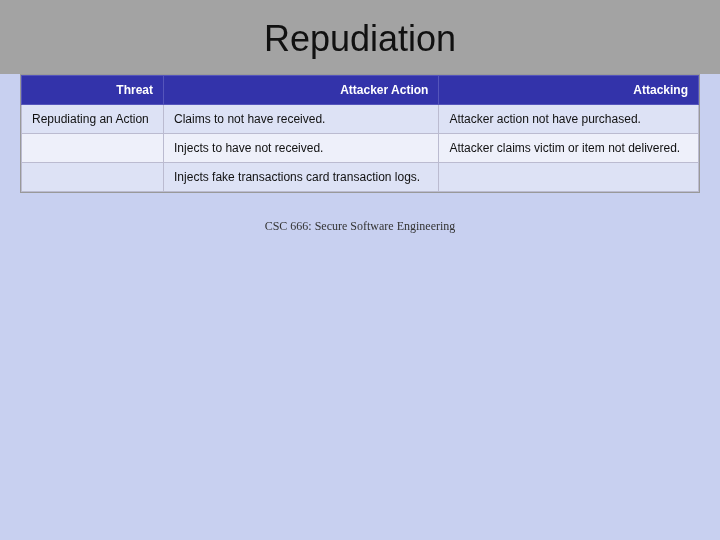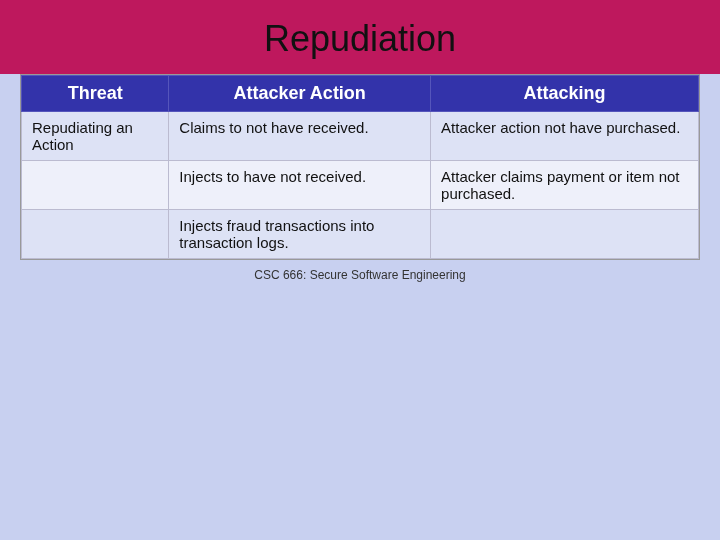--- a/index.html
+++ b/index.html
@@ -10,21 +10,21 @@
       background: #c8d0f0;
       font-family: Arial, Helvetica, sans-serif;
       font-size: 14px;
       display: flex;
       flex-direction: column;
       align-items: center;
     }
 
     .title-area {
       width: 100%;
-      background: #be185d;
+      background: #a3a3a3;
       text-align: center;
       padding: 18px 0 14px 0;
     }
 
     .title-area h1 {
       font-size: 36px;
       font-weight: normal;
       color: #111;
     }
 
@@ -39,47 +39,48 @@
       border-collapse: collapse;
     }
 
     thead tr {
       background: #3333aa;
       color: #fff;
     }
 
     thead th {
       padding: 7px 10px;
-      text-align: center;
+      text-align: right;
       font-weight: bold;
-      font-size: 18px;
+      font-size: 12px;
       border: 1px solid #5555bb;
     }
 
     tbody tr:nth-child(odd) {
       background: #dde2f5;
     }
 
     tbody tr:nth-child(even) {
       background: #eef0fa;
     }
 
     tbody td {
       padding: 7px 10px;
       vertical-align: top;
       border: 1px solid #bbbbd0;
-      font-size: 15px;
+      font-size: 12px;
       color: #111;
     }
 
     .footer {
-      margin-top: 8px;
+      margin-top: 26px;
       font-size: 12px;
       color: #333;
       text-align: center;
+      font-family: Liberation Serif, serif;
     }
   </style>
 </head>
 <body>
 
 <div class="title-area">
   <h1>Repudiation</h1>
 </div>
 
 <div class="table-wrapper">
@@ -93,25 +94,25 @@
     </thead>
     <tbody id="table-body">
     <tr>
           <td>Repudiating an Action</td>
           <td>Claims to not have received.</td>
           <td>Attacker action not have purchased.</td>
         </tr>
         <tr>
           <td></td>
           <td>Injects to have not received.</td>
-          <td>Attacker claims payment or item not purchased.</td>
+          <td>Attacker claims victim or item not delivered.</td>
         </tr>
         <tr>
           <td></td>
-          <td>Injects fraud transactions into transaction logs.</td>
+          <td>Injects fake transactions card transaction logs.</td>
           <td></td>
         </tr>
       </tbody>
   </table>
 </div>
 
 <div class="footer">
   <span>CSC 666: Secure Software Engineering</span>
 </div>
 

